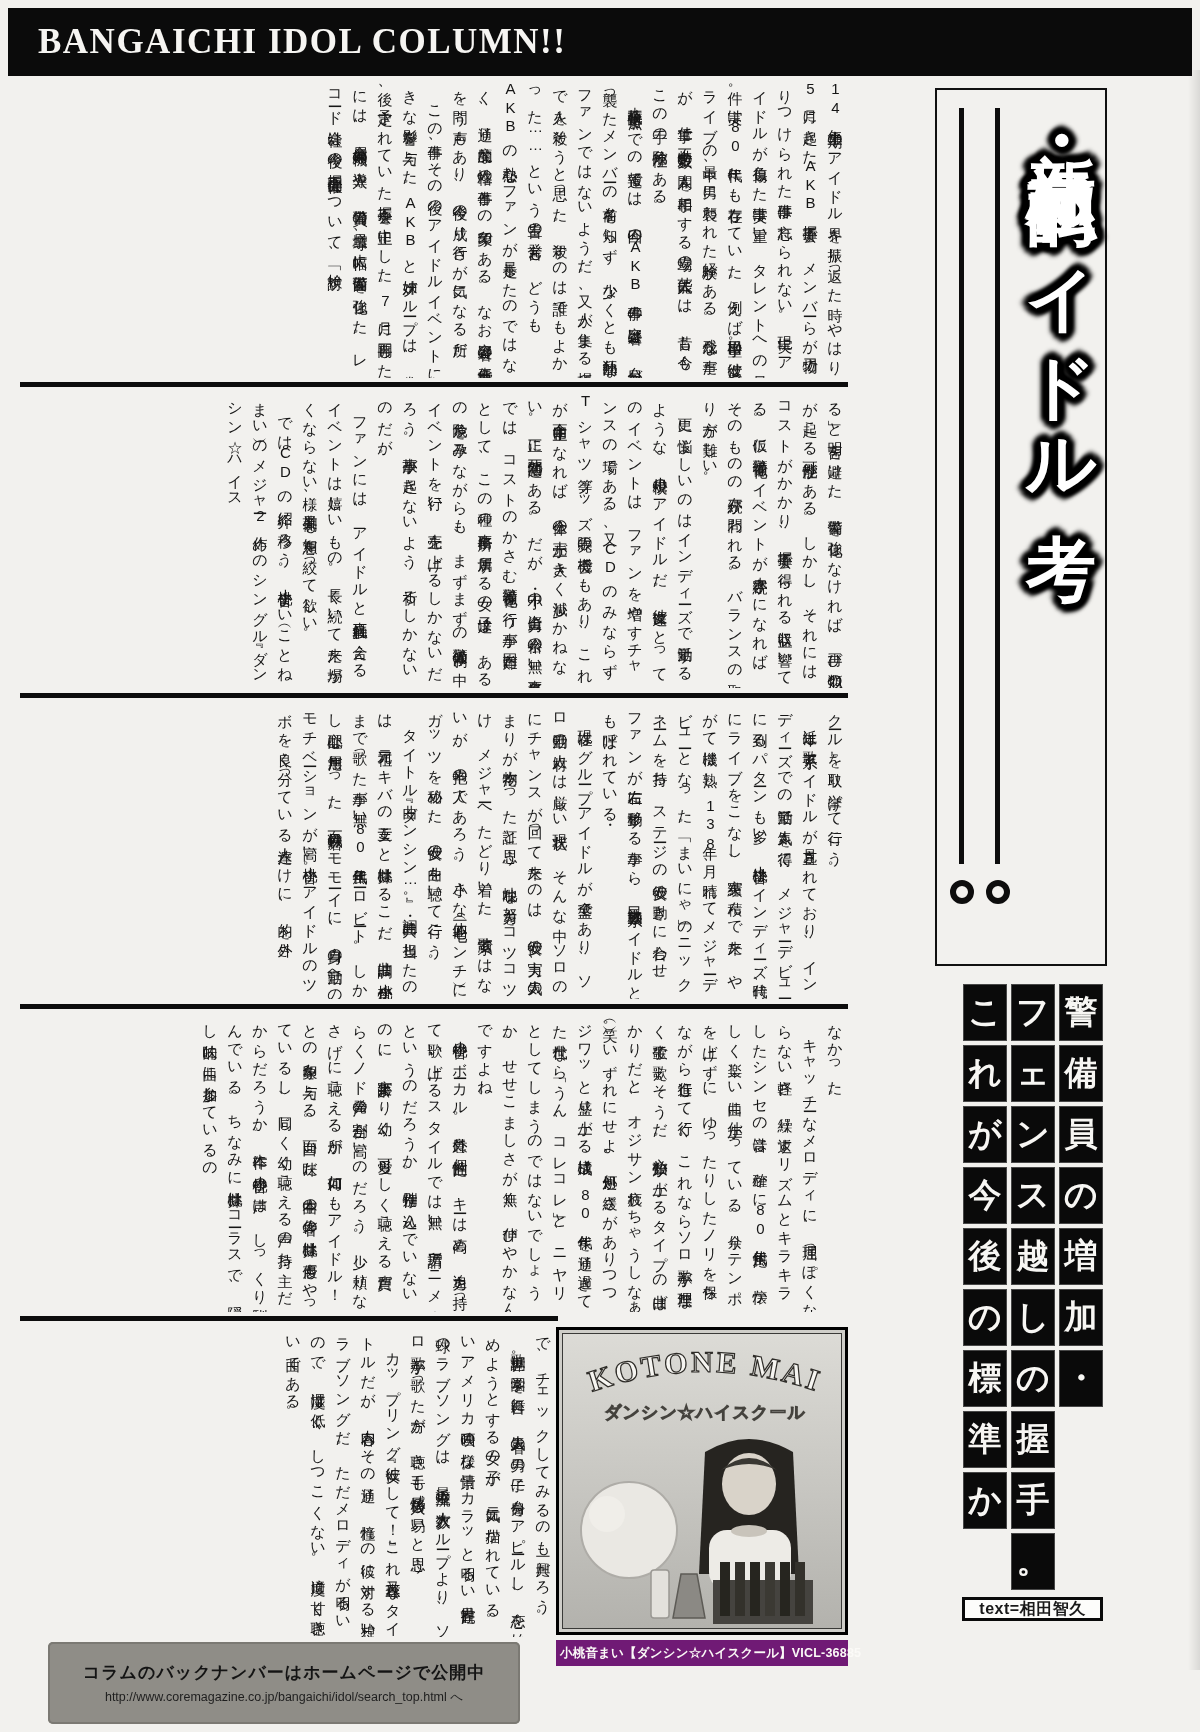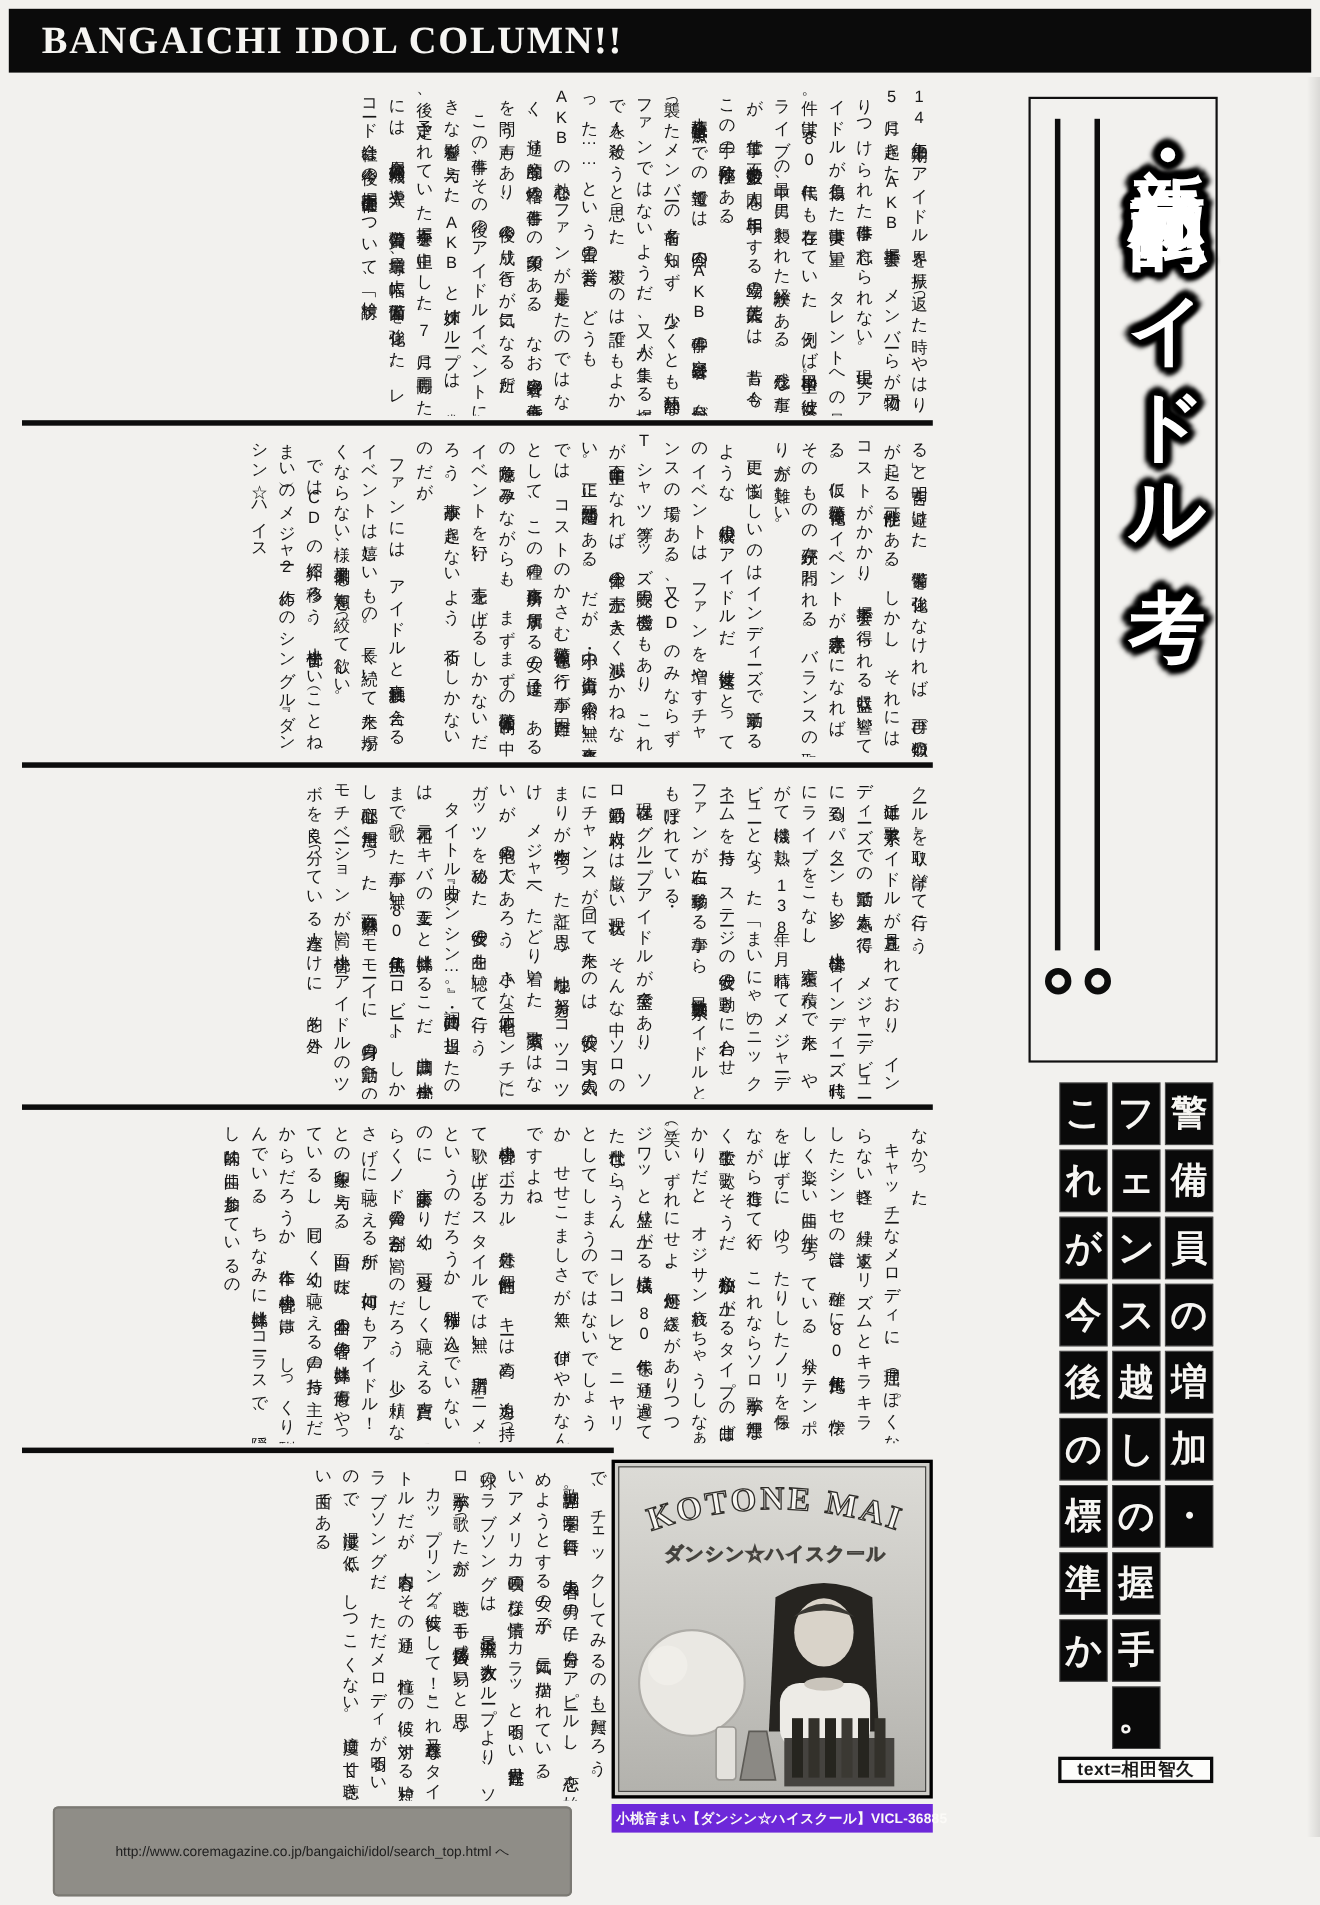--- a/index.html
+++ b/index.html
@@ -8,21 +8,21 @@
     background:#f2f1ee;
     font-family:"Liberation Sans",sans-serif;
     color:#1a1a1a;
     position:relative;
     overflow:hidden;
   }
   .page{position:absolute;inset:0;}
 
   
   .header-bar{
-    position:absolute;left:8px;top:8px;width:1184px;height:58px;
+    position:absolute;left:8px;top:8px;width:1184px;height:68px;
     background:#0b0b0b;display:flex;align-items:center;
   }
   .header-bar .masthead{
     font-family:"Liberation Serif",serif;
     font-weight:bold;font-size:35px;color:#f6f5f2;
     letter-spacing:1.5px;padding-left:30px;white-space:nowrap;
   }
 
   
   .title-box{
@@ -94,21 +94,21 @@
     position:absolute;left:556px;top:1327px;width:292px;height:308px;
     border:3px solid #000;box-sizing:border-box;background:#cfcec9;
   }
   .cd-inner{
     position:absolute;inset:3px;border:1px solid #3a3a38;
     background:linear-gradient(#dcdbd6 0%,#c6c5c0 55%,#b3b2ad 100%);
     overflow:hidden;
   }
   .cd-caption{
     position:absolute;left:556px;top:1640px;width:292px;height:26px;
-    background:#6d28d9;color:#fbfaf7;font-weight:bold;font-size:12.5px;
+    background:#701a75;color:#fbfaf7;font-weight:bold;font-size:12.5px;
     display:flex;align-items:center;padding-left:4px;box-sizing:border-box;
     white-space:nowrap;letter-spacing:0.2px;
   }
 
   
   .footer-banner{
     position:absolute;left:48px;top:1642px;width:472px;height:82px;
     background:#8f8d87;border-radius:5px;box-shadow:0 0 0 2px #7b7973 inset;
     display:flex;flex-direction:column;align-items:center;justify-content:center;gap:5px;
   }
@@ -239,17 +239,18 @@
         <text font-family="Liberation Serif,serif" font-size="30" font-weight="bold" fill="#f6f5f1" stroke="#2e2c28" stroke-width="1.2" letter-spacing="3">
           <textPath href="#arc" startOffset="50%" text-anchor="middle">KOTONE MAI</textPath>
         </text>
         <text x="142" y="84" text-anchor="middle" font-size="17" font-weight="bold" fill="#fbfaf6" stroke="#44423d" stroke-width="0.9" letter-spacing="1">ダンシン☆ハイスクール</text>
       </svg>
     </div>
   </div>
   <div class="cd-caption">小桃音まい【ダンシン☆ハイスクール】VICL-36885</div>
 
   <div class="footer-banner">
+    <div class="footer-line1">コラムのバックナンバーはホームページで公開中</div>
     <div class="footer-line2">http://www.coremagazine.co.jp/bangaichi/idol/search_top.html へ</div>
   </div>
 
   <div class="edge-shade"></div>
 </div>
 
 </body></html>

